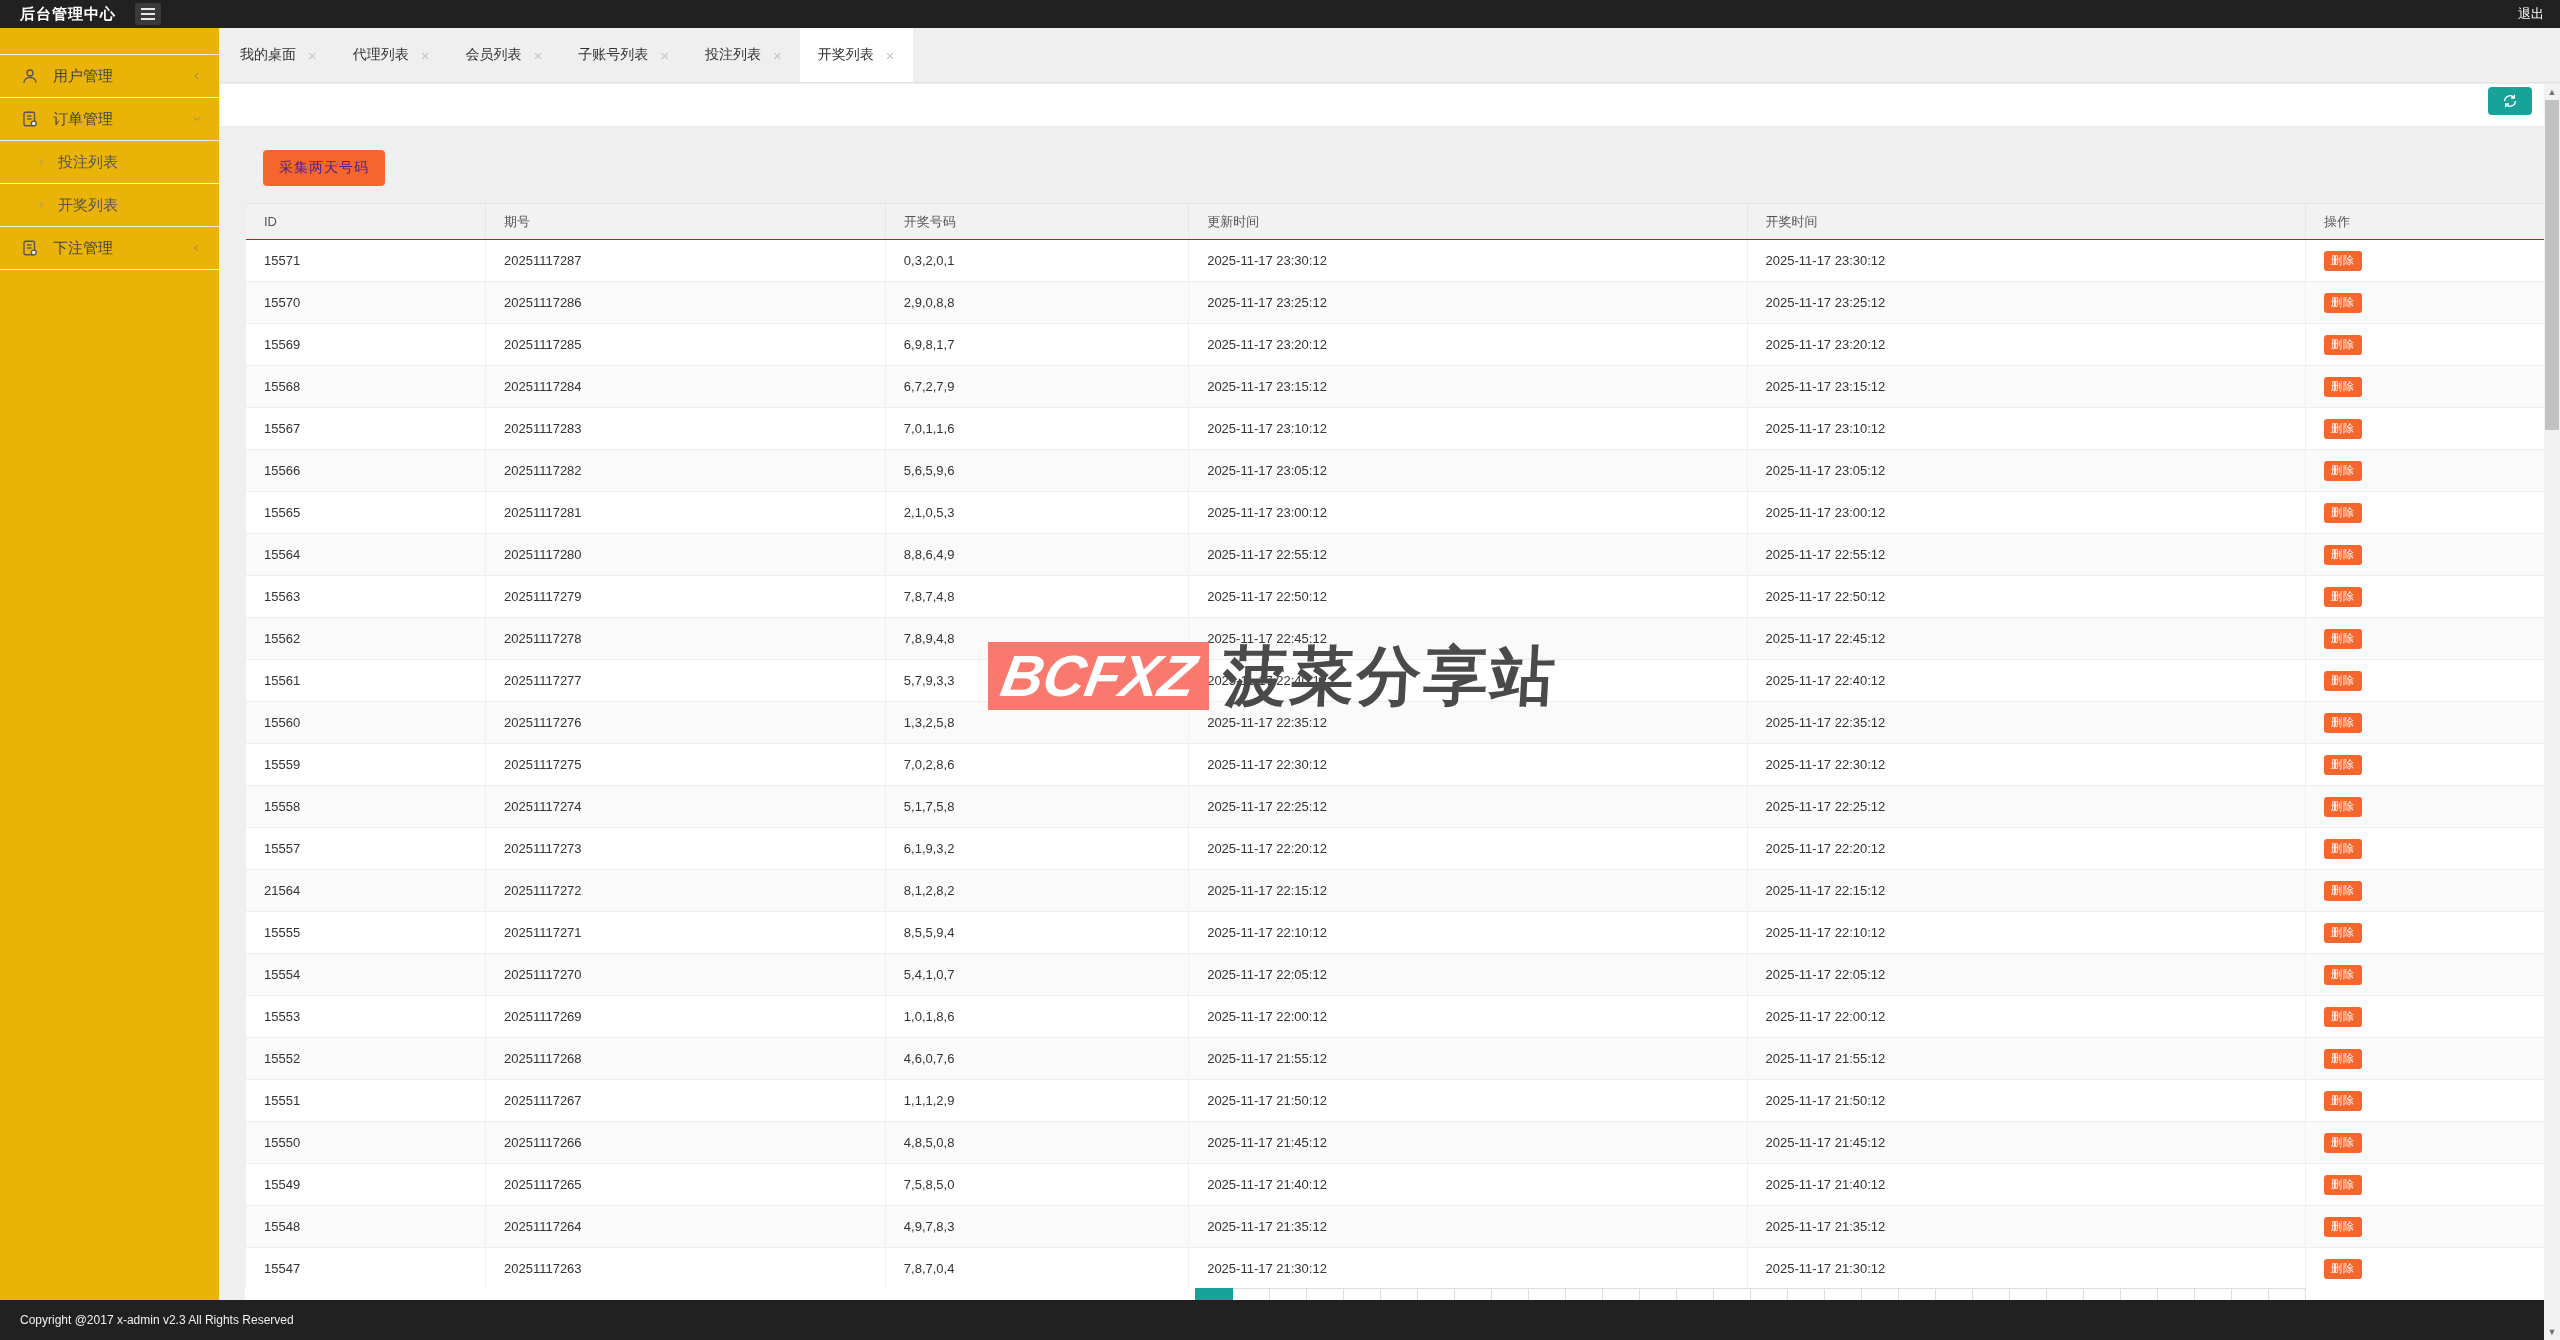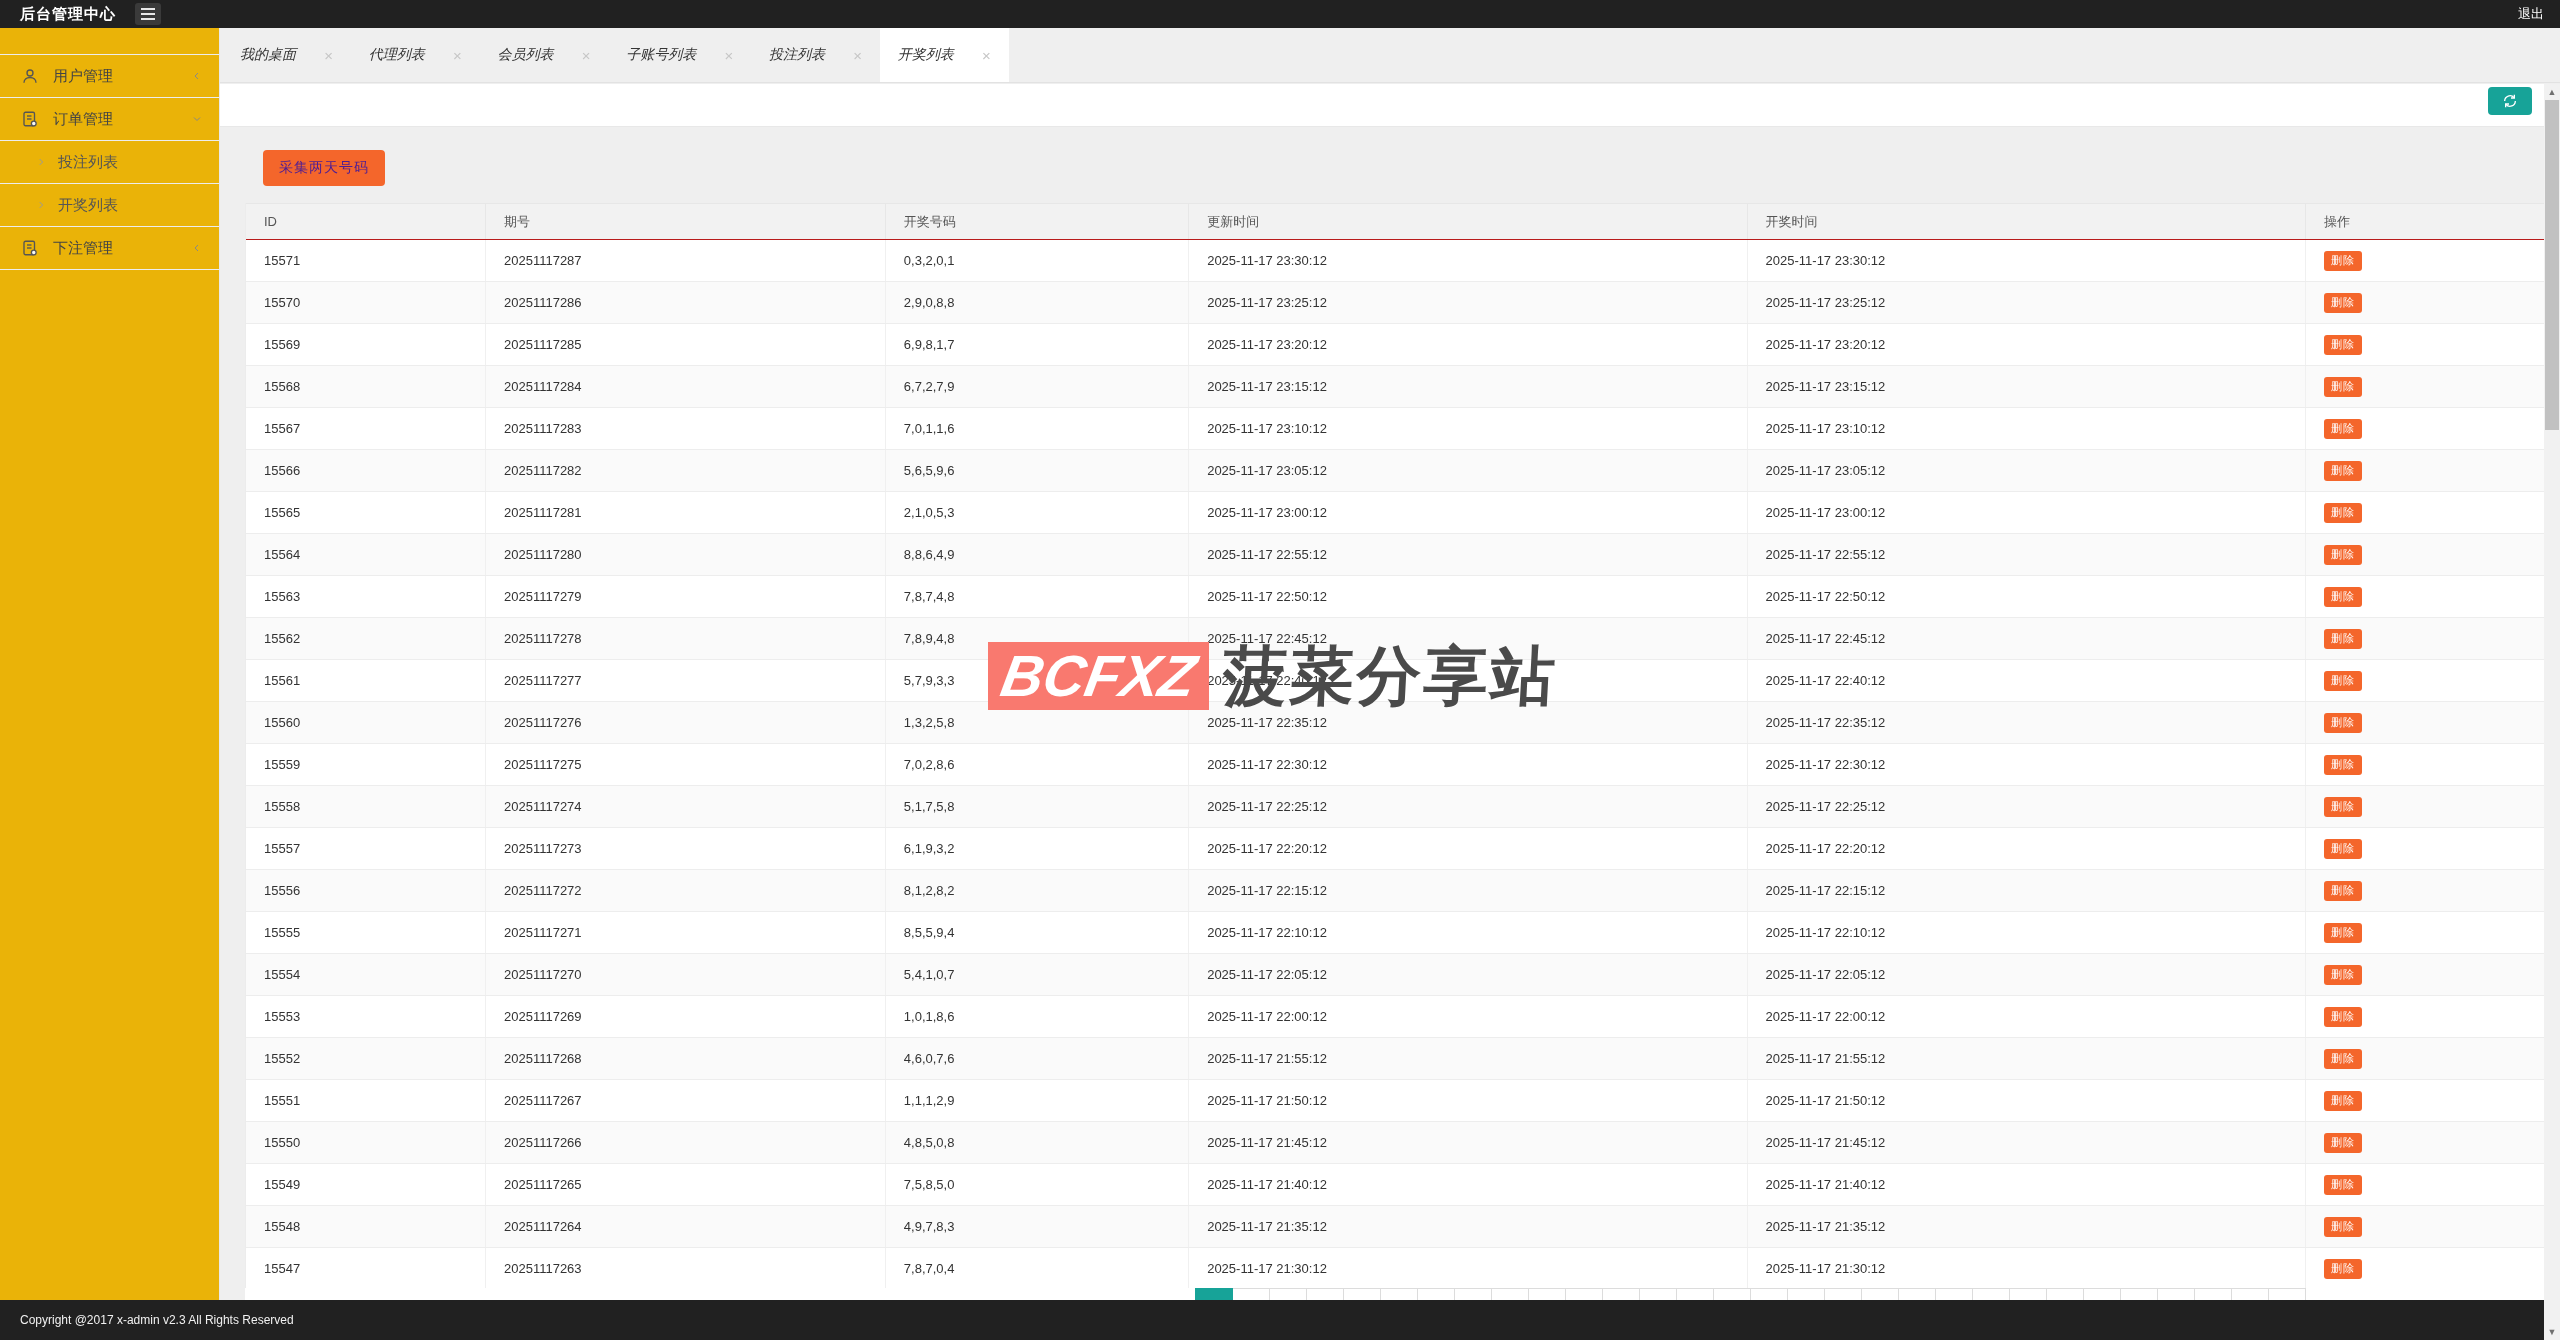--- a/index.html
+++ b/index.html
@@ -24,21 +24,21 @@
   .side-list{margin-top:26px;border-top:1px solid #ededed;}
   .side-item{height:43px;display:flex;align-items:center;padding:0 16px 0 20px;border-bottom:1px solid #ededed;font-size:15px;color:#444;cursor:pointer;}
   .side-item .icon{width:20px;height:20px;display:flex;align-items:center;justify-content:center;margin-right:13px;}
   .side-item .lbl{flex:1;}
   .side-item .chev{color:#888;display:flex;align-items:center;}
   .side-sub{height:43px;display:flex;align-items:center;padding-left:36px;border-bottom:1px solid #ededed;font-size:15px;color:#555;cursor:pointer;}
   .side-sub .arr{color:#999;margin-right:12px;display:flex;align-items:center;}
 
   
   .tabstrip{position:absolute;left:220px;top:28px;width:2340px;height:55px;background:#EFEFEF;border-bottom:1px solid #e2e2e2;display:flex;align-items:stretch;padding-left:2px;z-index:20;}
-  .tab{display:flex;align-items:center;gap:28px;padding:0 18px;font-size:14px;color:#333;cursor:pointer;font-style:italic;}
+  .tab{display:flex;align-items:center;gap:12px;padding:0 18px;font-size:14px;color:#333;cursor:pointer;}
   .tab .x{color:#c6c6c6;font-size:15px;line-height:1;}
   .tab.active{background:#fff;}
 
   
   .main{position:absolute;left:220px;top:83px;width:2340px;bottom:40px;background:#EFEFEF;z-index:5;}
   .toolstrip{position:absolute;left:220px;top:84px;width:2340px;height:43px;background:#fff;border-bottom:1px solid #e8e8e8;z-index:10;}
   .refresh-btn{position:absolute;right:28px;top:3px;width:44px;height:28px;background:var(--accent-teal);border:none;border-radius:4px;display:flex;align-items:center;justify-content:center;cursor:pointer;}
   .collect-btn{position:absolute;left:263px;top:150px;height:36px;padding:0 16px;background:var(--accent-orange);color:#4c1d95;font-size:14px;border:none;border-radius:4px;cursor:pointer;z-index:12;letter-spacing:1px;}
 
   
@@ -383,21 +383,21 @@
         <div class="td c-issue">20251117273</div>
         <div class="td c-numbers">6,1,9,3,2</div>
         <div class="td c-drawtime">2025-11-17 22:20:12</div>
         <div class="td c-updatetime">2025-11-17 22:20:12</div>
         <div class="td c-action">
           <button class="del-btn">删除</button>
         </div>
       </div>
 
       <div class="tr">
-        <div class="td c-id">15556</div>
+        <div class="td c-id">21564</div>
         <div class="td c-issue">20251117272</div>
         <div class="td c-numbers">8,1,2,8,2</div>
         <div class="td c-drawtime">2025-11-17 22:15:12</div>
         <div class="td c-updatetime">2025-11-17 22:15:12</div>
         <div class="td c-action">
           <button class="del-btn">删除</button>
         </div>
       </div>
 
       <div class="tr">

